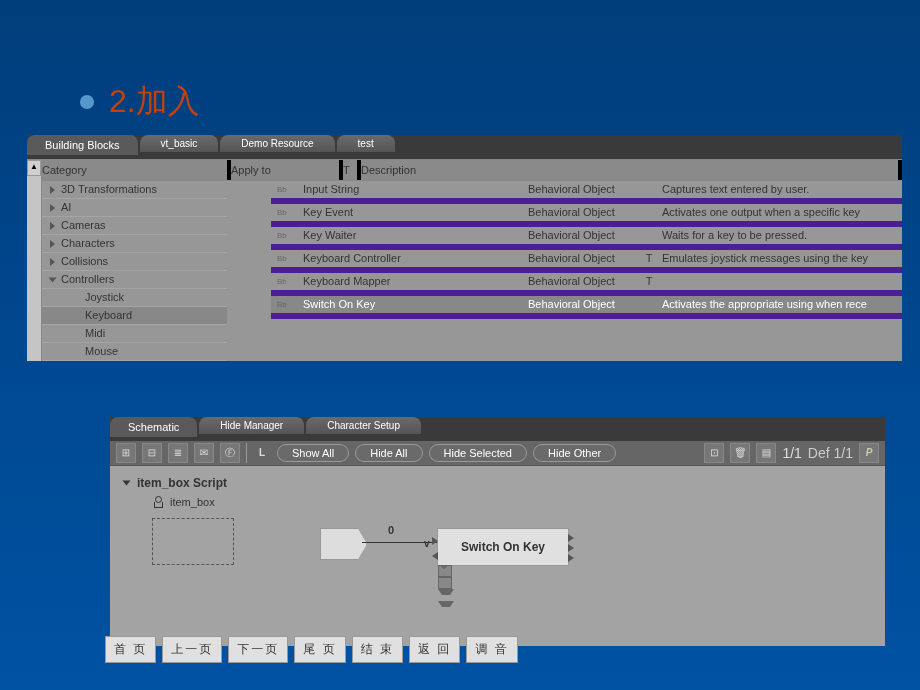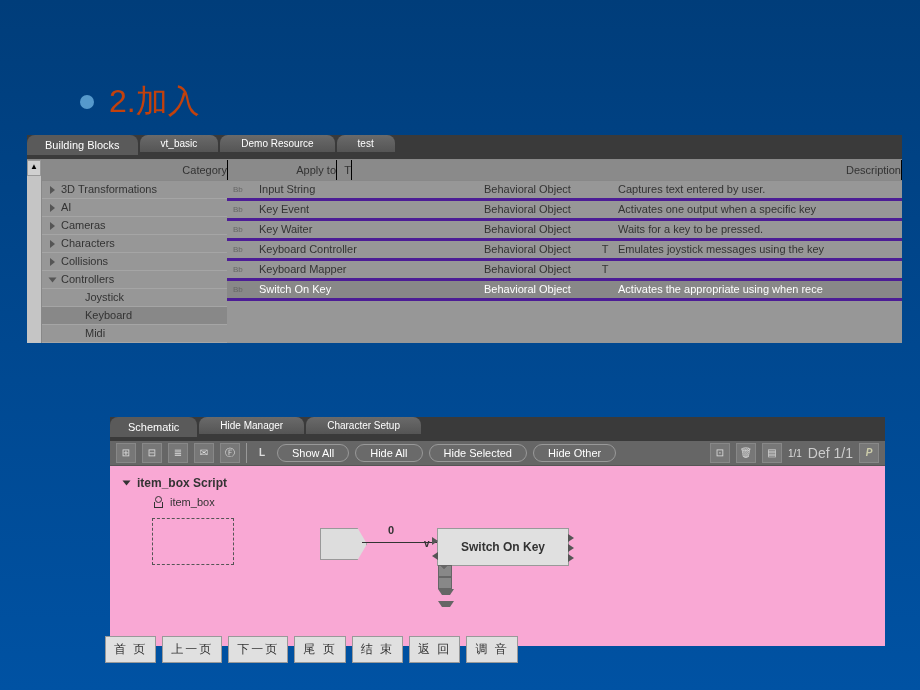--- a/index.html
+++ b/index.html
@@ -80,31 +80,31 @@
 
 .header-row {
   display: flex;
   background: #8a8a8a;
   color: #333;
   font-size: 11px;
   height: 20px;
   border-bottom: 1px solid #888;
 }
 .header-row > div {
-  border-right: 1px solid #000000;
-  text-align: right;
+  border-right: 4px solid #000000;
+  text-align: left;
   line-height: 20px;
 }
 .col-category { width: 185px; }
 .col-bname { width: 245px; }
 .col-apply { width: 108px; }
 .col-t { width: 14px; }
 .col-desc { flex: 1; }
 
-.main-grid { display: flex; }
+.main-grid { display: flex; gap: 44px; }
 .cat-col {
   width: 185px;
   background: #979797;
   color: #333;
 }
 .cat-item {
   height: 17px;
   line-height: 17px;
   padding-left: 8px;
   font-size: 11px;
@@ -124,21 +124,21 @@
 }
 .cat-item.sub { padding-left: 43px; }
 .cat-item.selected { background: #888; }
 
 .beh-col { flex: 1; background: #979797; }
 .beh-row {
   display: flex;
   height: 17px;
   font-size: 11px;
   color: #333;
-  border-bottom: 3px solid #4c1d95;
+  border-bottom: 6px solid #4c1d95;
 }
 .beh-row.selected { background: #888; color: #fff; }
 .beh-row > div { line-height: 17px; padding-left: 6px; }
 .beh-bb { width: 20px; font-size: 8px; color: #666; }
 .beh-name { width: 219px; }
 .beh-apply { width: 108px; }
 .beh-t { width: 14px; text-align: center; padding: 0; }
 .beh-desc { flex: 1; overflow: hidden; white-space: nowrap; }
 
 
@@ -176,21 +176,21 @@
   border: 1px solid #999;
   border-radius: 10px;
   padding: 2px 14px;
   cursor: pointer;
 }
 .tb-sep { width: 1px; height: 20px; background: #999; }
 .tb-right { margin-left: auto; display: flex; gap: 6px; align-items: center; }
 
 .sch-body {
   height: 180px;
-  background: #f9a8d4;
+  background: #a3a3a3;
   position: relative;
   padding-left: 21px;
 }
 .script-label {
   position: absolute;
   top: 10px;
   left: 14px;
   font-size: 12px;
   font-weight: bold;
   color: #333;
@@ -399,20 +399,21 @@
               <span class="tri"></span>
               <span>Collisions</span>
             </div>
           <div class="cat-item expanded">
               <span class="tri"></span>
               <span>Controllers</span>
             </div>
           <div class="cat-item sub">Joystick</div>
           <div class="cat-item sub selected">Keyboard</div>
           <div class="cat-item sub">Midi</div>
+          <div class="cat-item sub">Mouse</div>
         </div>
         <div class="beh-col">
           <div class="beh-row">
             <div class="beh-bb">Bb</div>
             <div class="beh-name">Input String</div>
             <div class="beh-apply">Behavioral Object</div>
             <div class="beh-t"></div>
             <div class="beh-desc">Captures text entered by user.</div>
           </div>
           <div class="beh-row">
@@ -470,21 +471,21 @@
     <div class="tb-sep"></div>
     <div class="tb-icon" style="font-weight:bold;background:transparent;border:none">L</div>
     <div class="tb-btn">Show All</div>
     <div class="tb-btn">Hide All</div>
     <div class="tb-btn">Hide Selected</div>
     <div class="tb-btn">Hide Other</div>
     <div class="tb-right">
       <div class="tb-icon">⊡</div>
       <div class="tb-icon">🗑</div>
       <div class="tb-icon">▤</div>
-      <div style="font-size:10px;color:#ddd">1/1</div>
+      <div style="font-size:14px;color:#ddd">1/1</div>
       <div style="font-size:14px;color:#ccc;line-height:9px">Def 1/1</div>
       <div class="tb-icon" style="font-style:italic;font-weight:bold;color:#cca">P</div>
     </div>
   </div>
   <div class="sch-body">
     <div class="script-label">
       <span class="tri"></span>
       <span>item_box Script</span>
     </div>
     <div class="script-item">

